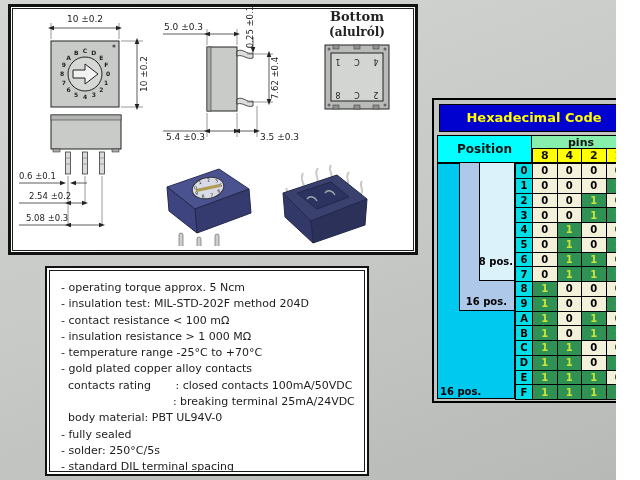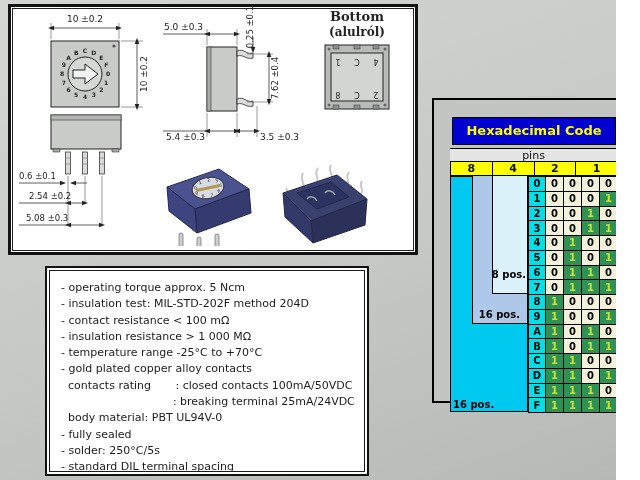--- a/index.html
+++ b/index.html
@@ -17,29 +17,29 @@
 
   
   .spec-panel{position:absolute;left:45px;top:266px;width:324px;height:210px;
         background:#fff;border:2px solid #121212;
         box-shadow:inset 0 0 0 2px #fff, inset 0 0 0 3px #1a1a1a;
         padding:12px 4px 12px 14px;box-sizing:border-box;}
   .spec-line{white-space:pre;font-size:11px;line-height:16.3px;color:#1c1c1c;}
 
   
   .hex-panel{position:absolute;left:432px;top:98px;width:204px;height:305px;
-        background:#c3c5c2;border:2px solid #000;box-sizing:border-box;padding:16px;}
+        background:#c3c5c2;border:2px solid #000;box-sizing:border-box;padding:3px;}
   .hex-title{height:26px;margin:1px 2px 3px 2px;background:#0000cf;border:1px solid #000;
         color:#ffff00;font-weight:bold;font-size:13px;text-align:center;line-height:26px;}
   .hex-header{display:flex;height:28px;}
   .pos-header{width:95px;box-sizing:border-box;background:#00ffff;border:1px solid #000;
         font-weight:bold;font-size:12px;text-align:center;line-height:26px;}
   .pins-wrap{flex:1;display:flex;flex-direction:column;}
-  .pins-header{height:14px;box-sizing:border-box;background:#e5e5e5;border:1px solid #000;border-left:0;
-        font-weight:normal;font-size:11px;text-align:center;line-height:13px;}
+  .pins-header{height:14px;box-sizing:border-box;background:#86efac;border:1px solid #000;border-left:0;
+        font-weight:bold;font-size:11px;text-align:center;line-height:13px;}
   .pin-cols{flex:1;display:flex;}
   .pin-col{flex:1;box-sizing:border-box;background:#ffff00;border:1px solid #000;border-left:0;border-top:0;
         font-weight:bold;font-size:11px;display:flex;align-items:center;justify-content:center;}
   .pin-col:first-child{border-left:1px solid #000;}
   .hex-body{position:relative;height:236px;}
   .blayer{position:absolute;left:0;top:0;width:78px;height:236px;}
   .b16{position:absolute;left:0;top:0;width:78px;height:236px;box-sizing:border-box;
         background:#00c9ef;border:1px solid #000;}
   .b10{position:absolute;left:22px;top:0;width:56px;height:148px;box-sizing:border-box;
         background:#aec8ea;border:1px solid #000;border-top:0;}
@@ -257,20 +257,21 @@
 
       <div class="spec-line">- solder: 250°C/5s</div>
 
       <div class="spec-line">- standard DIL terminal spacing</div>
 
   </div>
 
   <div class="hex-panel">
     <div class="hex-title">Hexadecimal Code</div>
     <div class="hex-header">
+      <div class="pos-header">Position</div>
       <div class="pins-wrap">
         <div class="pins-header">pins</div>
         <div class="pin-cols">
           <span class="pin-col">8</span>
           <span class="pin-col">4</span>
           <span class="pin-col">2</span>
           <span class="pin-col">1</span>
         </div>
       </div>
     </div>

